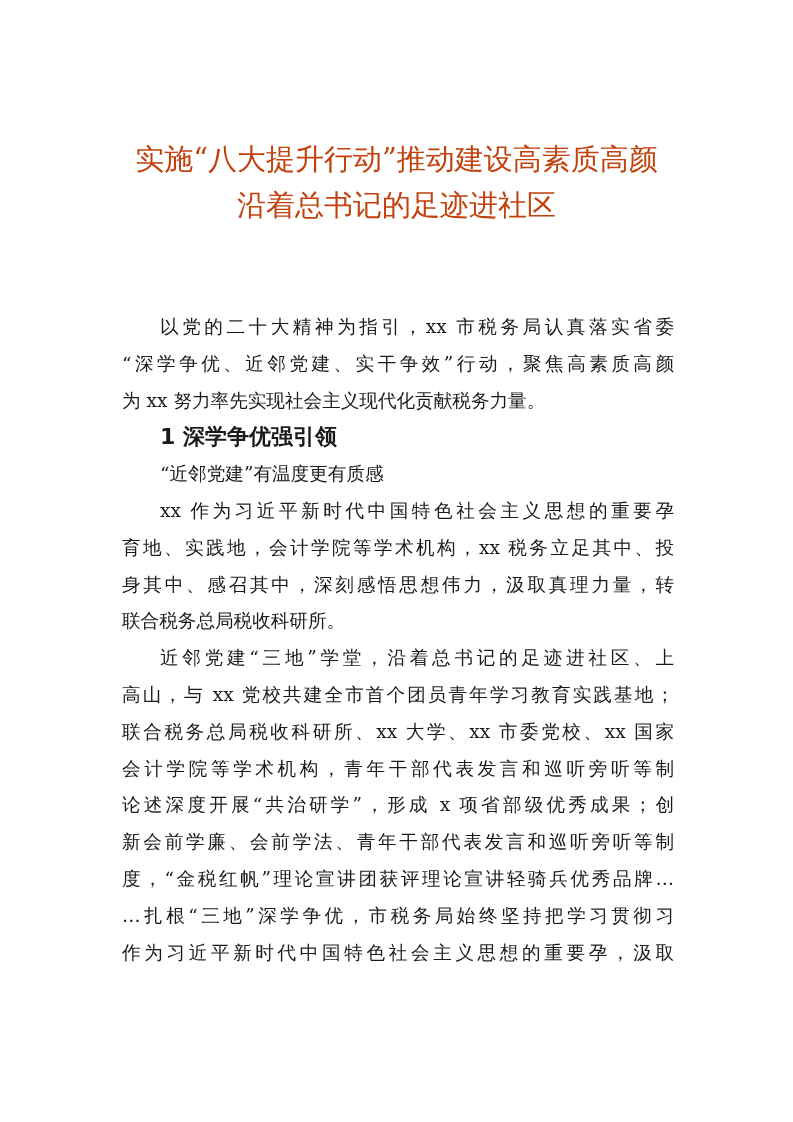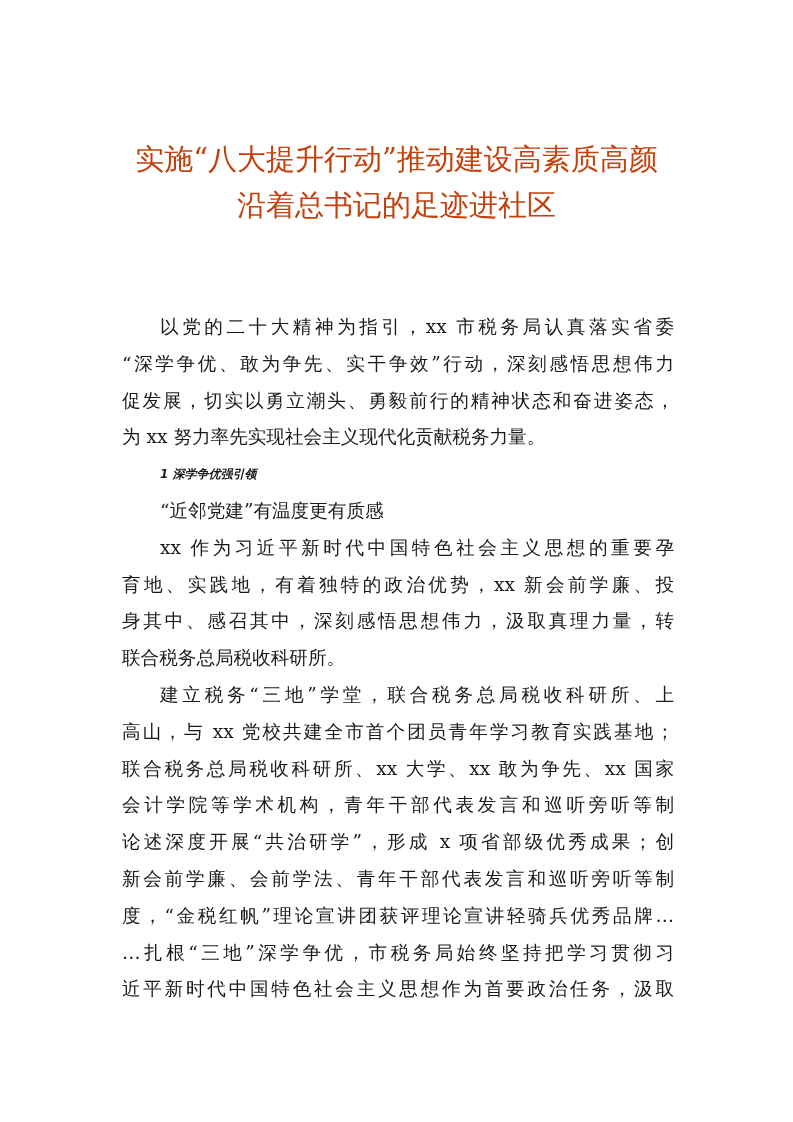--- a/index.html
+++ b/index.html
@@ -6,55 +6,54 @@
   body { width: 793px; height: 1122px; position: relative; overflow: hidden; }
   .page { position: absolute; left: 0; top: 0; width: 793px; height: 1122px; background: #fff; }
   .title { position: absolute; left: 100px; width: 593px; top: 136px; text-align: center;
     font-family: "DejaVu Serif", "Liberation Serif", serif; font-size: 29px; line-height: 46px; color: #c2410c; }
   .title div { white-space: nowrap; }
   .body { position: absolute; left: 122px; top: 266px; width: 552px;
     font-family: "DejaVu Serif", "Liberation Serif", serif; font-size: 18.6px; line-height: 36.8px; color: #1a1a1a; margin-top: 43px; }
   .line { white-space: nowrap; text-align: justify; text-align-last: justify; height: 36.8px; overflow: visible; }
   .line.last { text-align-last: left; }
   .indent { padding-left: 38px; }
-  .heading { font-family: "DejaVu Sans", "Liberation Sans", sans-serif; font-weight: bold; font-size: 12px; padding-left: 38px; text-align-last: left; font-style: italic; }
+  .heading { font-family: "DejaVu Sans", "Liberation Sans", sans-serif; font-weight: bold; font-size: 22px; padding-left: 38px; text-align-last: left; }
   .subhead { padding-left: 38px; text-align-last: left; }
 </style>
 </head>
 <body>
 
 <div class="page">
   <div class="title">
     <div>实施“八大提升行动”推动建设高素质高颜</div>
     <div>沿着总书记的足迹进社区</div>
   </div>
 
   <div class="body">
     <div>
       <div class="line indent">以党的二十大精神为指引，xx 市税务局认真落实省委</div>
-      <div class="line">“深学争优、敢为争先、实干争效”行动，深刻感悟思想伟力</div>
-      <div class="line">促发展，切实以勇立潮头、勇毅前行的精神状态和奋进姿态，</div>
+      <div class="line">“深学争优、近邻党建、实干争效”行动，聚焦高素质高颜</div>
       <div class="line last">为 xx 努力率先实现社会主义现代化贡献税务力量。</div>
     </div>
 
     <div class="line heading">1 深学争优强引领</div>
     <div class="line subhead">“近邻党建”有温度更有质感</div>
 
     <div>
       <div class="line indent">xx 作为习近平新时代中国特色社会主义思想的重要孕</div>
-      <div class="line">育地、实践地，有着独特的政治优势，xx 新会前学廉、投</div>
+      <div class="line">育地、实践地，会计学院等学术机构，xx 税务立足其中、投</div>
       <div class="line">身其中、感召其中，深刻感悟思想伟力，汲取真理力量，转</div>
       <div class="line last">联合税务总局税收科研所。</div>
     </div>
 
     <div>
-      <div class="line indent">建立税务“三地”学堂，联合税务总局税收科研所、上</div>
+      <div class="line indent">近邻党建“三地”学堂，沿着总书记的足迹进社区、上</div>
       <div class="line">高山，与 xx 党校共建全市首个团员青年学习教育实践基地；</div>
-      <div class="line">联合税务总局税收科研所、xx 大学、xx 敢为争先、xx 国家</div>
+      <div class="line">联合税务总局税收科研所、xx 大学、xx 市委党校、xx 国家</div>
       <div class="line">会计学院等学术机构，青年干部代表发言和巡听旁听等制</div>
       <div class="line">论述深度开展“共治研学”，形成 x 项省部级优秀成果；创</div>
       <div class="line">新会前学廉、会前学法、青年干部代表发言和巡听旁听等制</div>
       <div class="line">度，“金税红帆”理论宣讲团获评理论宣讲轻骑兵优秀品牌…</div>
       <div class="line">…扎根“三地”深学争优，市税务局始终坚持把学习贯彻习</div>
-      <div class="line">近平新时代中国特色社会主义思想作为首要政治任务，汲取</div>
+      <div class="line">作为习近平新时代中国特色社会主义思想的重要孕，汲取</div>
     </div>
   </div>
 </div>
 
 </body></html>

